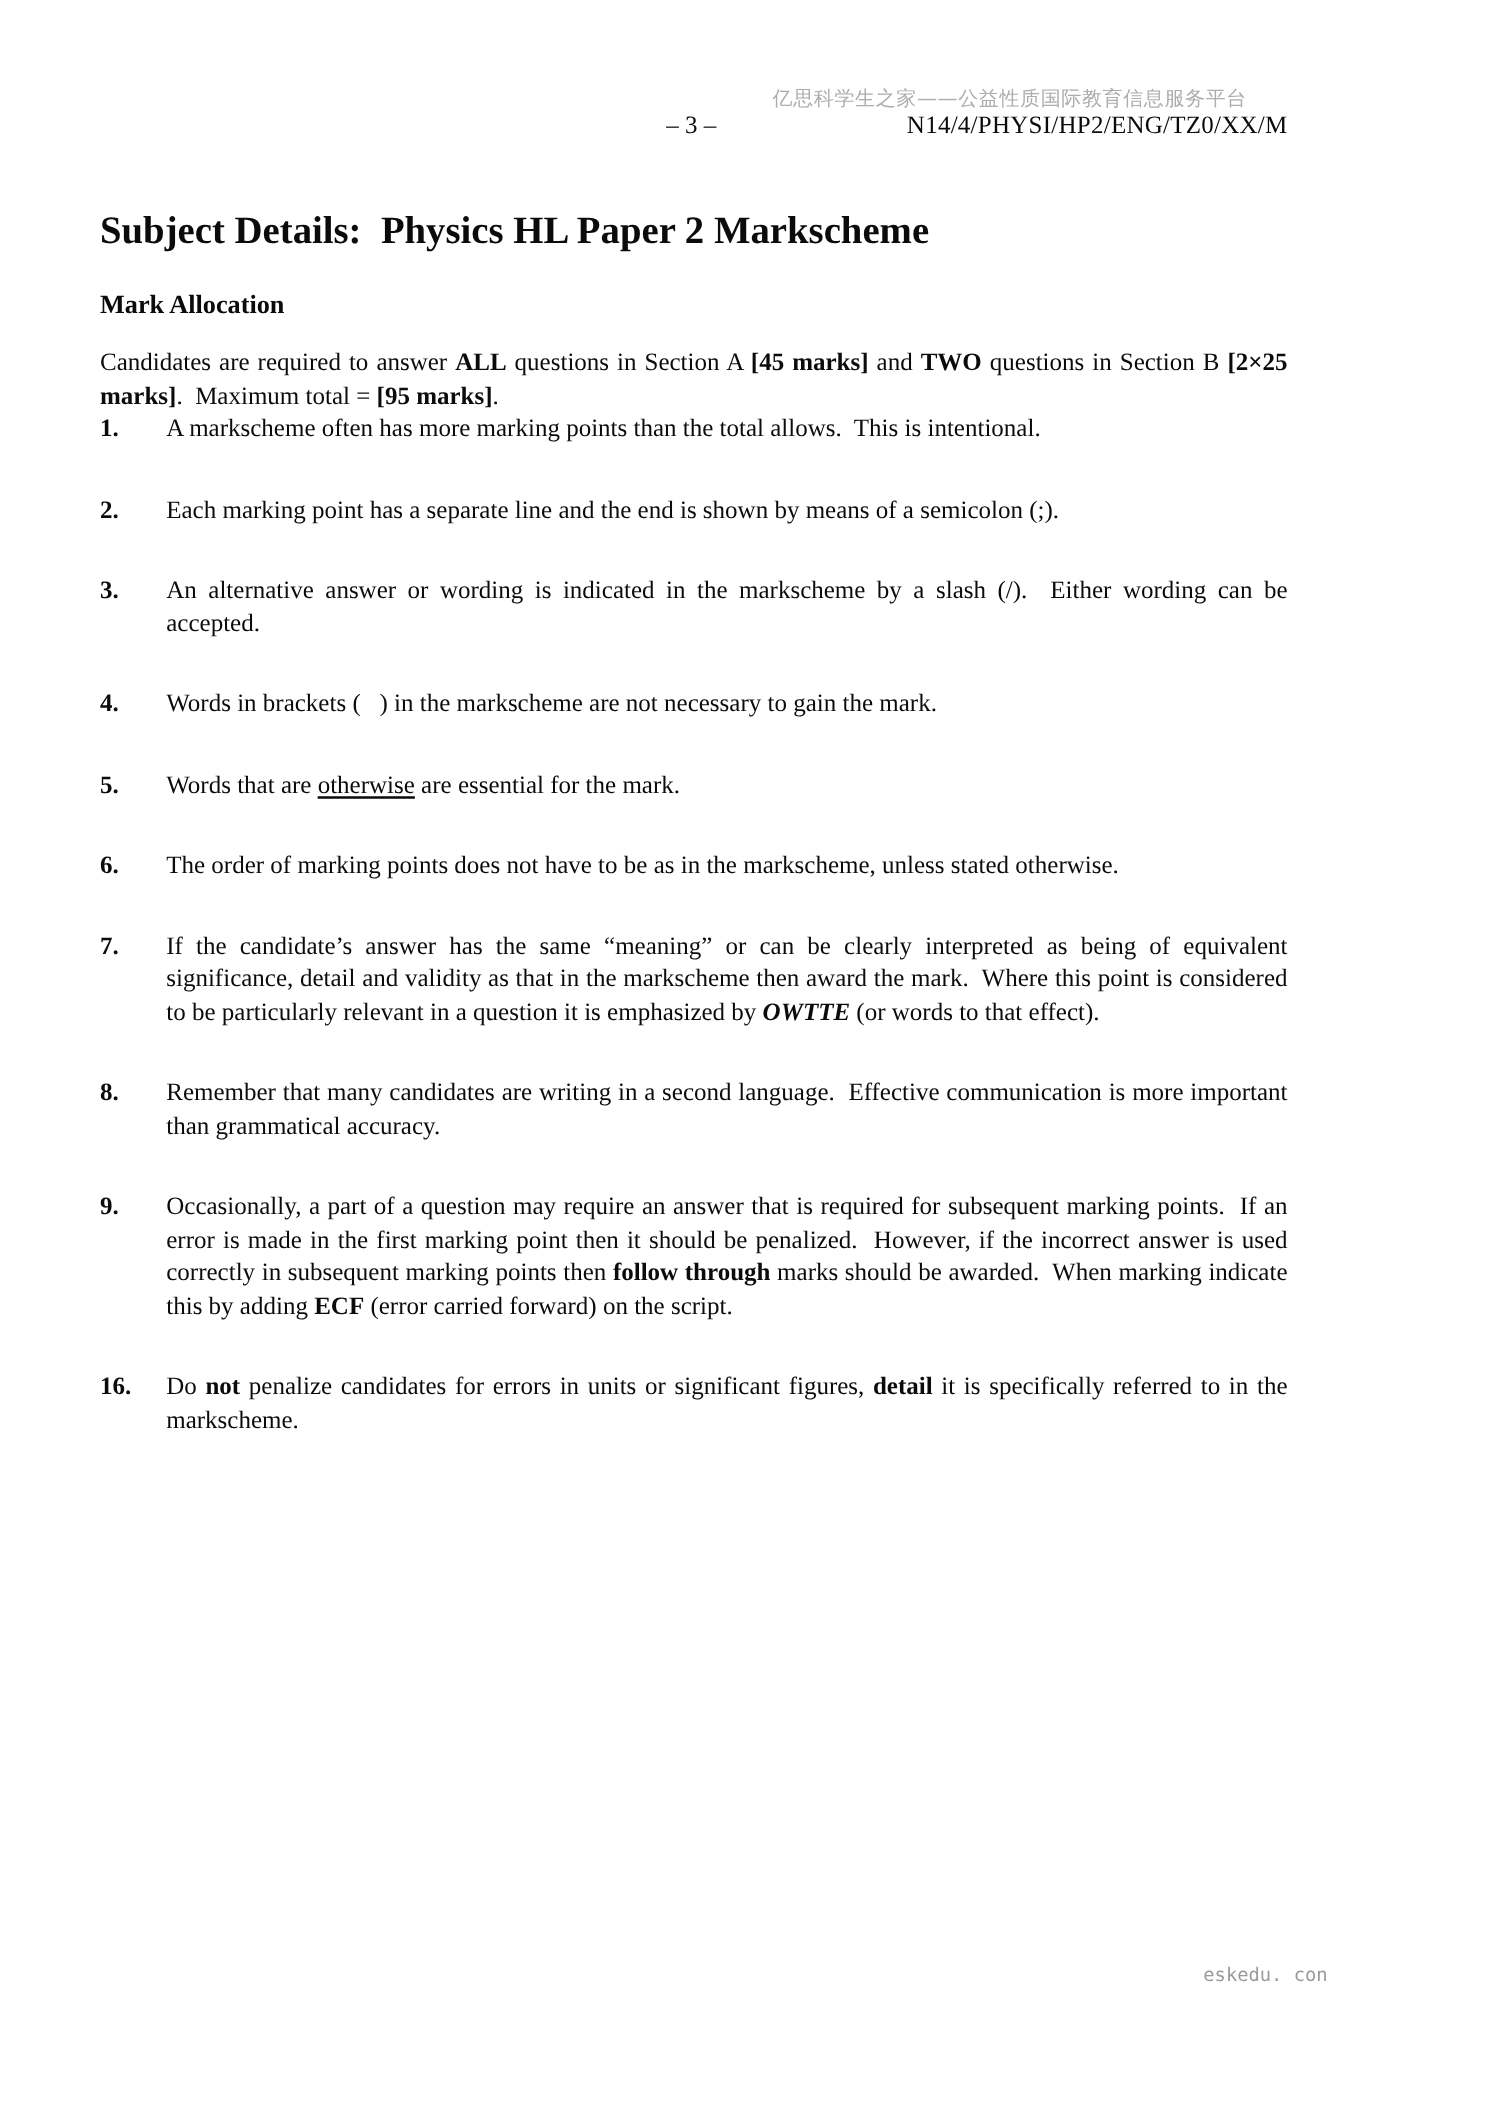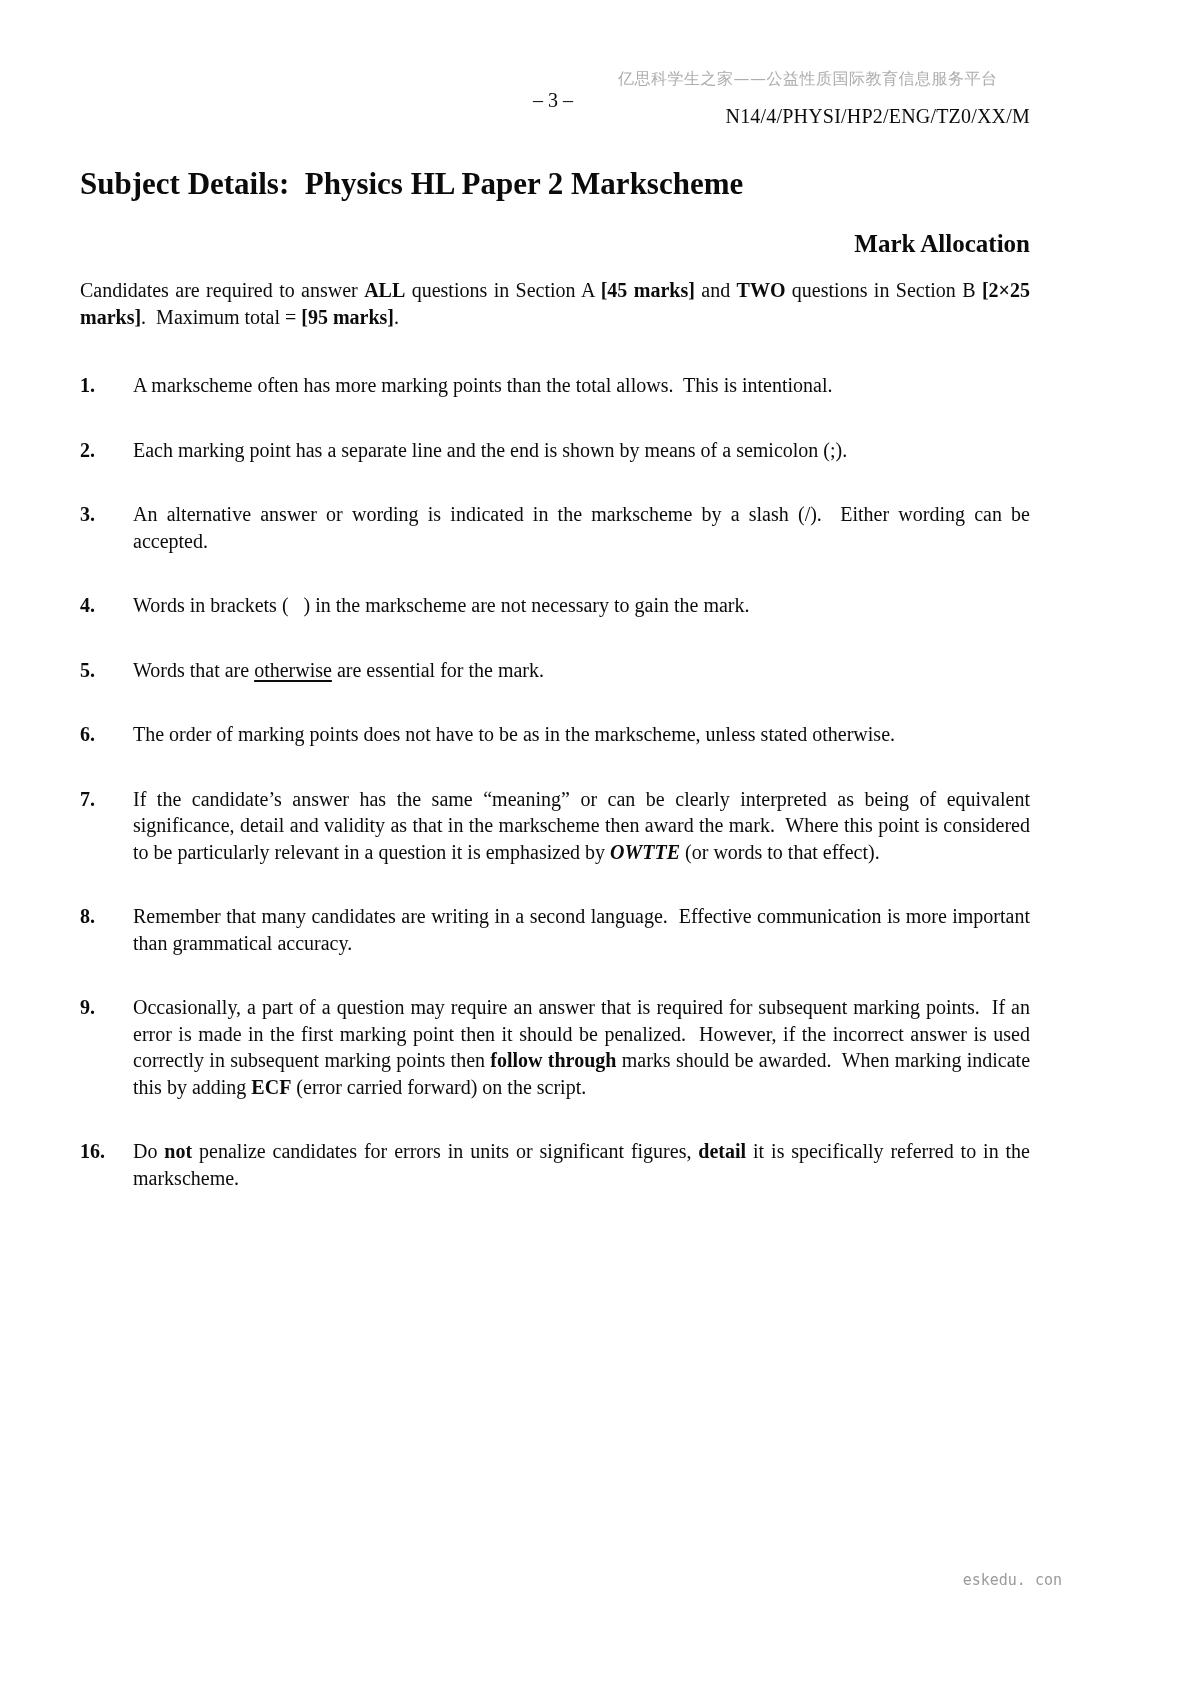--- a/index.html
+++ b/index.html
@@ -8,27 +8,27 @@
     font-family:"Liberation Serif","DejaVu Serif",serif;color:#0b0b0b;
     -webkit-font-smoothing:antialiased;
   }
   .wm-top{
     position:absolute;top:69px;left:618px;
     font-family:"DejaVu Sans","Liberation Sans",sans-serif;
     font-size:16px;color:#adadad;letter-spacing:.5px;white-space:nowrap;
   }
   .header{position:absolute;top:89px;left:0;width:1190px;height:26px;font-size:20px;}
   .pageno{position:absolute;left:533px;top:0;}
-  .doccode{position:absolute;right:160px;top:16px;letter-spacing:.2px;}
+  .doccode{position:absolute;right:160px;top:0;letter-spacing:.2px;}
   .content{position:absolute;left:80px;top:168px;width:950px;}
   h1{font-size:31px;font-weight:bold;margin:0 0 31px 0;line-height:32px;white-space:pre-wrap;}
-  h2{font-size:25px;font-weight:bold;margin:0 0 21px 0;line-height:25px;text-align:right;}
+  h2{font-size:21px;font-weight:bold;margin:0 0 21px 0;line-height:25px;}
   p{margin:0;}
   .para{font-size:20px;line-height:26.5px;text-align:justify;}
-  .intro{margin-bottom:42px;}
+  .intro{}
   .item{display:flex;margin-bottom:38px;}
   .num{width:53px;flex:none;font-weight:bold;font-size:20px;line-height:26.5px;}
   .body{flex:1;}
   .b{font-weight:bold;}
   .u{text-decoration:underline;text-underline-offset:3px;}
   .bi{font-weight:bold;font-style:italic;}
   .wm-bottom{
     position:absolute;top:1571px;right:128px;
     font-family:"DejaVu Sans Mono","Liberation Mono",monospace;
     font-size:15px;color:#9a9a9a;white-space:pre;

